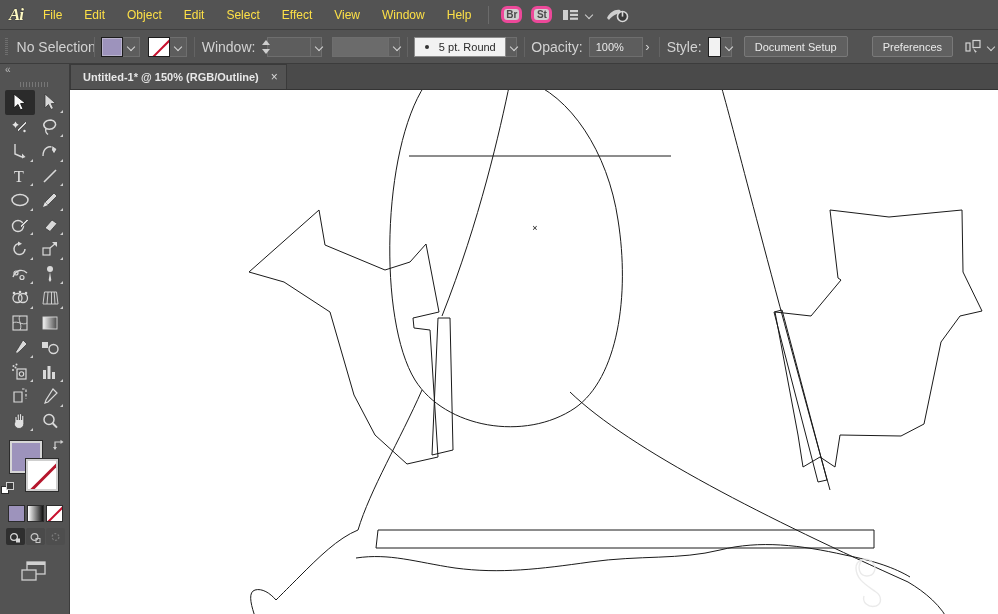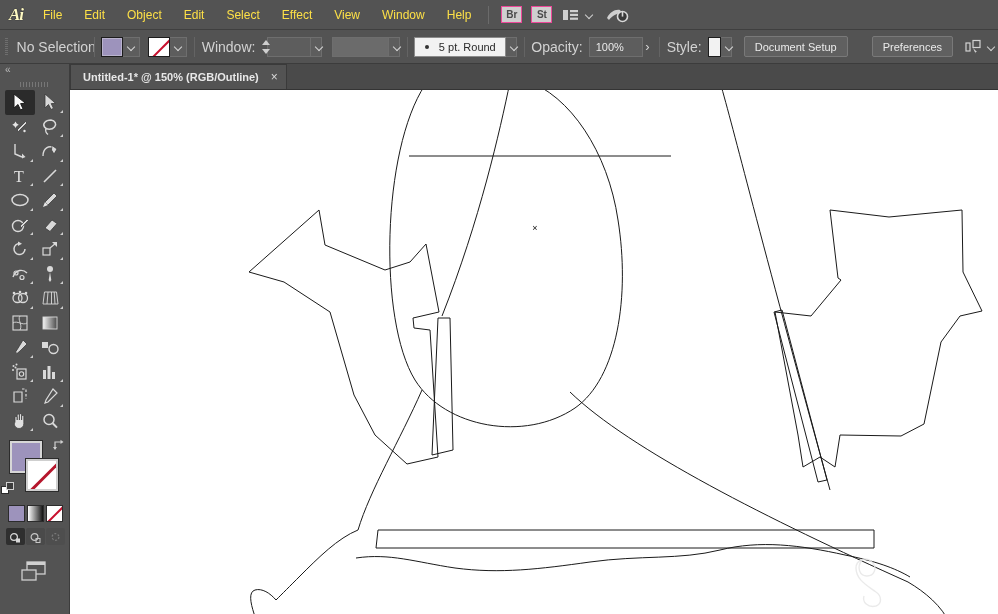--- a/index.html
+++ b/index.html
@@ -23,21 +23,21 @@
     letter-spacing:-1px; font-family:"Liberation Serif", serif;
     text-shadow:0 0 1px #000;
   }
   .menu-item{
     color:#fde047; font-size:12px; padding:0 11px; height:30px;
     line-height:30px; cursor:default; white-space:nowrap;
   }
   .mb-sep{ width:1px; height:18px; background:#6b6b6b; margin:0 6px; }
   .mb-right{ display:flex; align-items:center; margin-left:6px; }
   .sq-btn{
-    width:21px; height:17px; border:1px solid #ec4899; border-radius:0;
+    width:21px; height:17px; border:3px solid #ec4899; border-radius:6px;
     background:#cfcfcf; color:#4a4a4a; font-size:10px; font-weight:bold;
     display:flex; align-items:center; justify-content:center;
     margin-right:9px; font-family:"Liberation Sans",sans-serif;
   }
   .arr-ico{ width:20px; height:16px; margin-right:2px; position:relative; }
   .chev{ width:13px; height:14px; position:relative; }
   .chev::after{
     content:""; position:absolute; left:3px; top:4px;
     width:5px; height:5px; border-right:1.6px solid #cfcfcf; border-bottom:1.6px solid #cfcfcf;
     transform:rotate(45deg);

